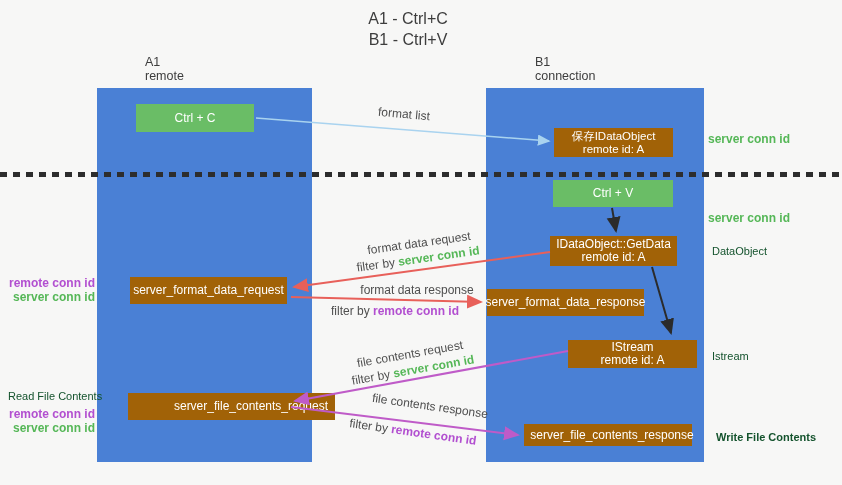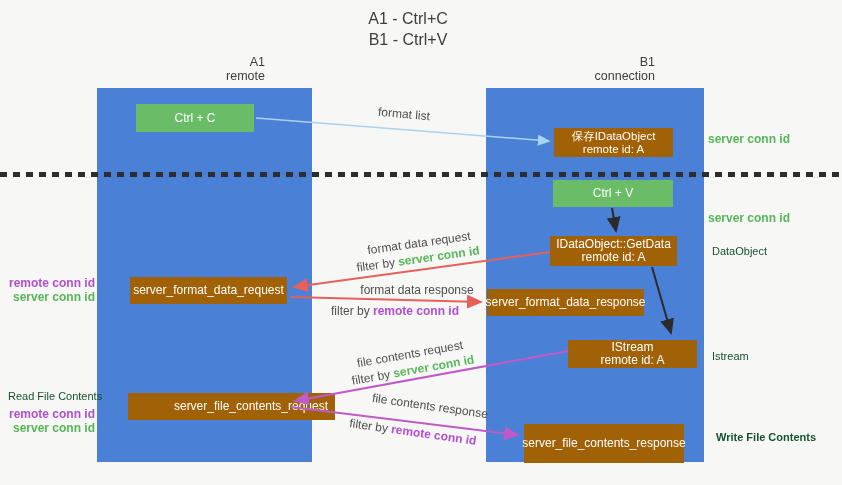--- a/index.html
+++ b/index.html
@@ -8,21 +8,21 @@
     background:#f7f7f6;
     font-family:"Liberation Sans","DejaVu Sans",sans-serif;
   }
   .title{
     position:absolute;left:308px;top:8px;width:200px;text-align:center;
     font-size:16px;line-height:21px;color:#3d3d3d;
   }
   .col{position:absolute;top:88px;height:374px;background:#4a80d5;}
   .col-left{left:97px;width:215px;}
   .col-right{left:486px;width:218px;}
-  .hdr{position:absolute;top:55px;width:120px;text-align:right;
+  .hdr{position:absolute;top:55px;width:120px;text-align:left;
        font-size:12.5px;line-height:14px;color:#3d3d3d;}
   .hdr-left{left:145px;}
   .hdr-right{left:535px;}
   .box{
     position:absolute;display:flex;flex-direction:column;align-items:center;justify-content:center;
     color:#ffffff;font-size:12px;line-height:13px;text-align:left;white-space:nowrap;
   }
   .green{background:#6abd66;}
   .orange{background:#a16207;}
   .dotted{
@@ -86,21 +86,21 @@
   </div>
   <div class="box orange" style="left:130px;top:277px;width:157px;height:27px;">
     <div>server_format_data_request</div>
   </div>
   <div class="box orange" style="left:487px;top:289px;width:157px;height:27px;">
     <div>server_format_data_response</div>
   </div>
   <div class="box orange" style="left:128px;top:393px;width:168px;height:27px;padding-left:39px;">
     <div>server_file_contents_request</div>
   </div>
-  <div class="box orange" style="left:524px;top:424px;width:160px;height:39px;">
+  <div class="box orange" style="left:524px;top:424px;width:160px;height:22px;padding-left:8px;">
     <div>server_file_contents_response</div>
   </div>
 
   <svg class="arrows" width="842" height="485">
     <defs>
       <marker id="mBlue" markerWidth="9" markerHeight="8" refX="7" refY="3.5" orient="auto">
         <path d="M0,0 L8,3.5 L0,7 z" fill="#a9d3ef"></path>
       </marker>
       <marker id="mRed" markerWidth="9" markerHeight="8" refX="7" refY="3.5" orient="auto">
         <path d="M0,0 L8,3.5 L0,7 z" fill="#e8605a"></path>

